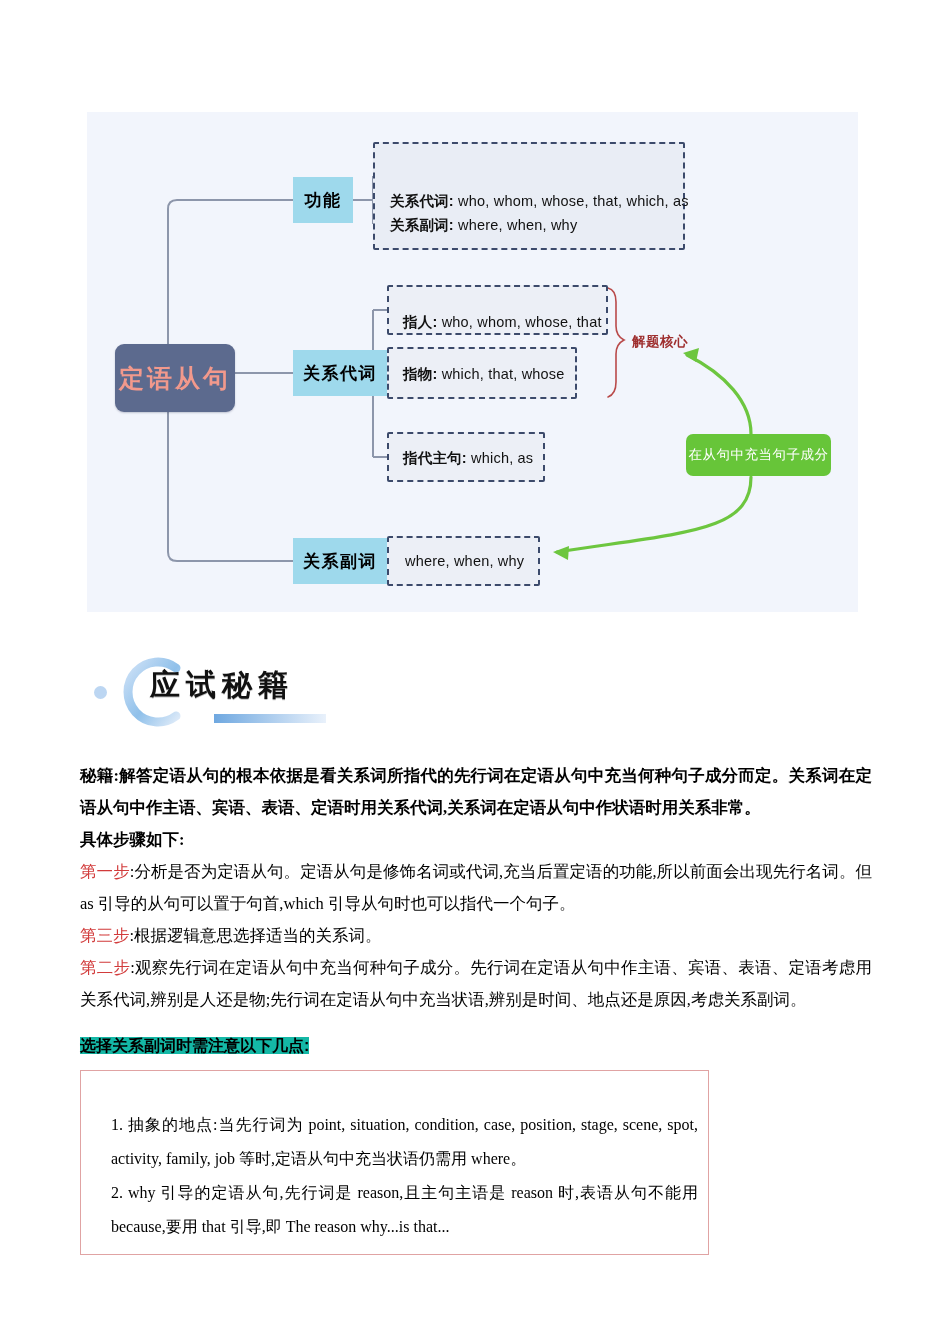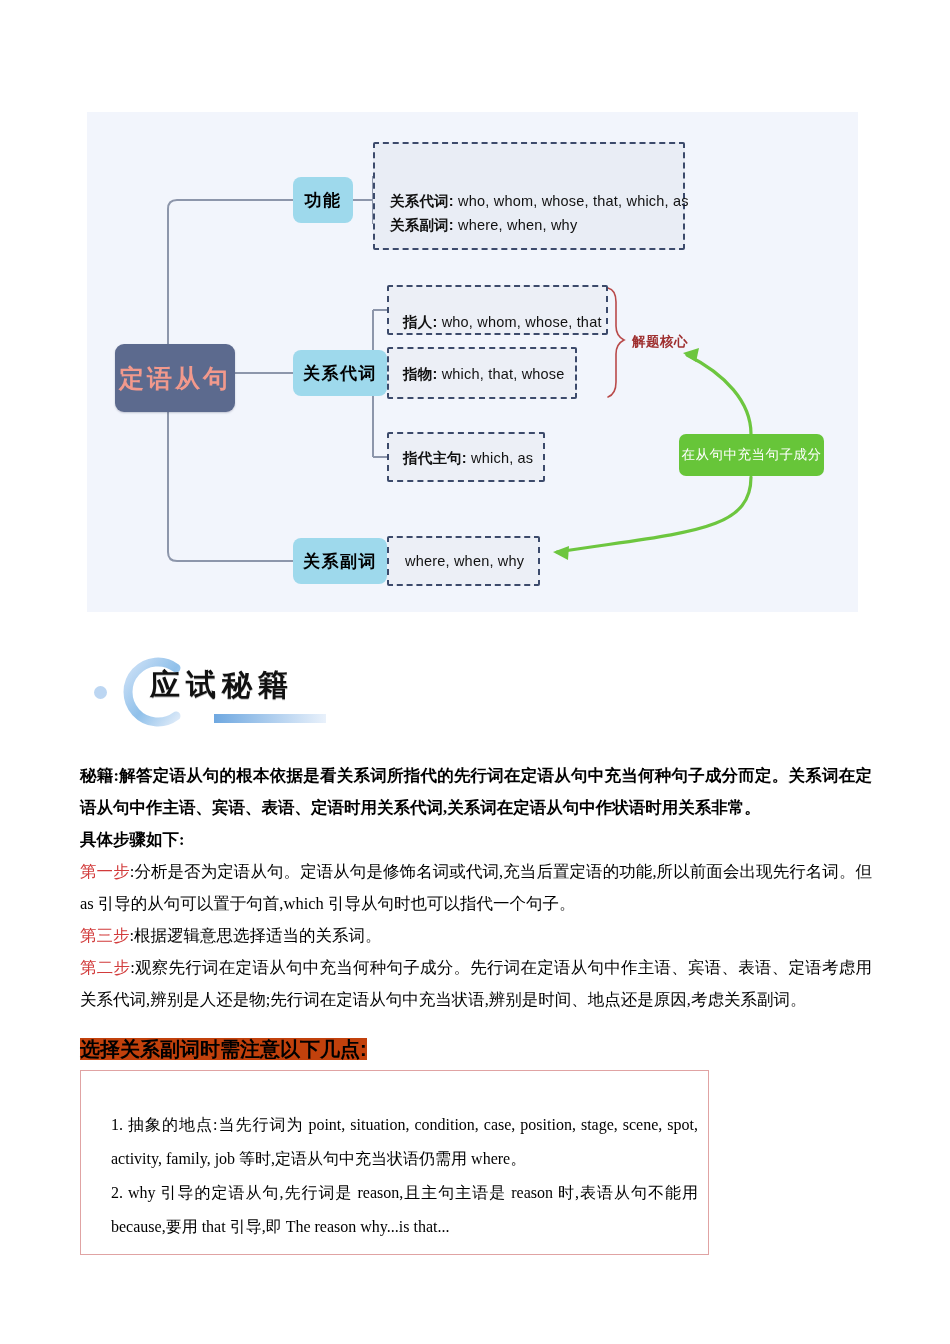--- a/index.html
+++ b/index.html
@@ -48,21 +48,21 @@
     background: #5c6a8e;
     color: #f2998c;
     border-radius: 9px;
     font-size: 25px;
     letter-spacing: 3px;
     box-shadow: 0 1px 2px rgba(60,70,100,.28);
   }
   .node-branch {
     background: #9ed9ec;
     color: #000000;
-    border-radius: 8px;
+    border-radius: 0;
     font-size: 17px;
     letter-spacing: 1.5px;
   }
 
   .dbox {
     position: absolute;
     box-sizing: border-box;
     background: #eceff6;
     border: 2px dashed #3c4a6b;
     border-radius: 2px;
@@ -88,20 +88,21 @@
     background: #67c539;
     color: #ffffff;
     border-radius: 7px;
     display: flex;
     align-items: center;
     justify-content: center;
     font-family: "Liberation Sans", "DejaVu Sans", sans-serif;
     font-size: 13.5px;
     letter-spacing: .5px;
     white-space: nowrap;
+    margin-left: 7px;
   }
   .core-label {
     position: absolute;
     color: #9e2e2e;
     font-family: "Liberation Sans", "DejaVu Sans", sans-serif;
     font-weight: bold;
     font-size: 13.5px;
     white-space: nowrap;
     letter-spacing: .5px;
   }
@@ -171,23 +172,23 @@
     margin: 0;
     text-align: justify;
   }
   .step {
     color: #d23b3b;
     text-decoration-style: wavy;
     text-decoration-color: #d23b3b;
     text-underline-offset: 2px;
   }
   .hl {
-    background: #c2410c;
-    font-weight: bold;
-    font-size: 20px;
+    background: #14b8a6;
+    font-weight: bold;
+    font-size: 16px;
     font-family: "Liberation Sans", "DejaVu Sans", sans-serif;
   }
   #hl-line {
     position: absolute;
     left: 80px;
     top: 1036px;
   }
   #redbox {
     position: absolute;
     left: 80px;

